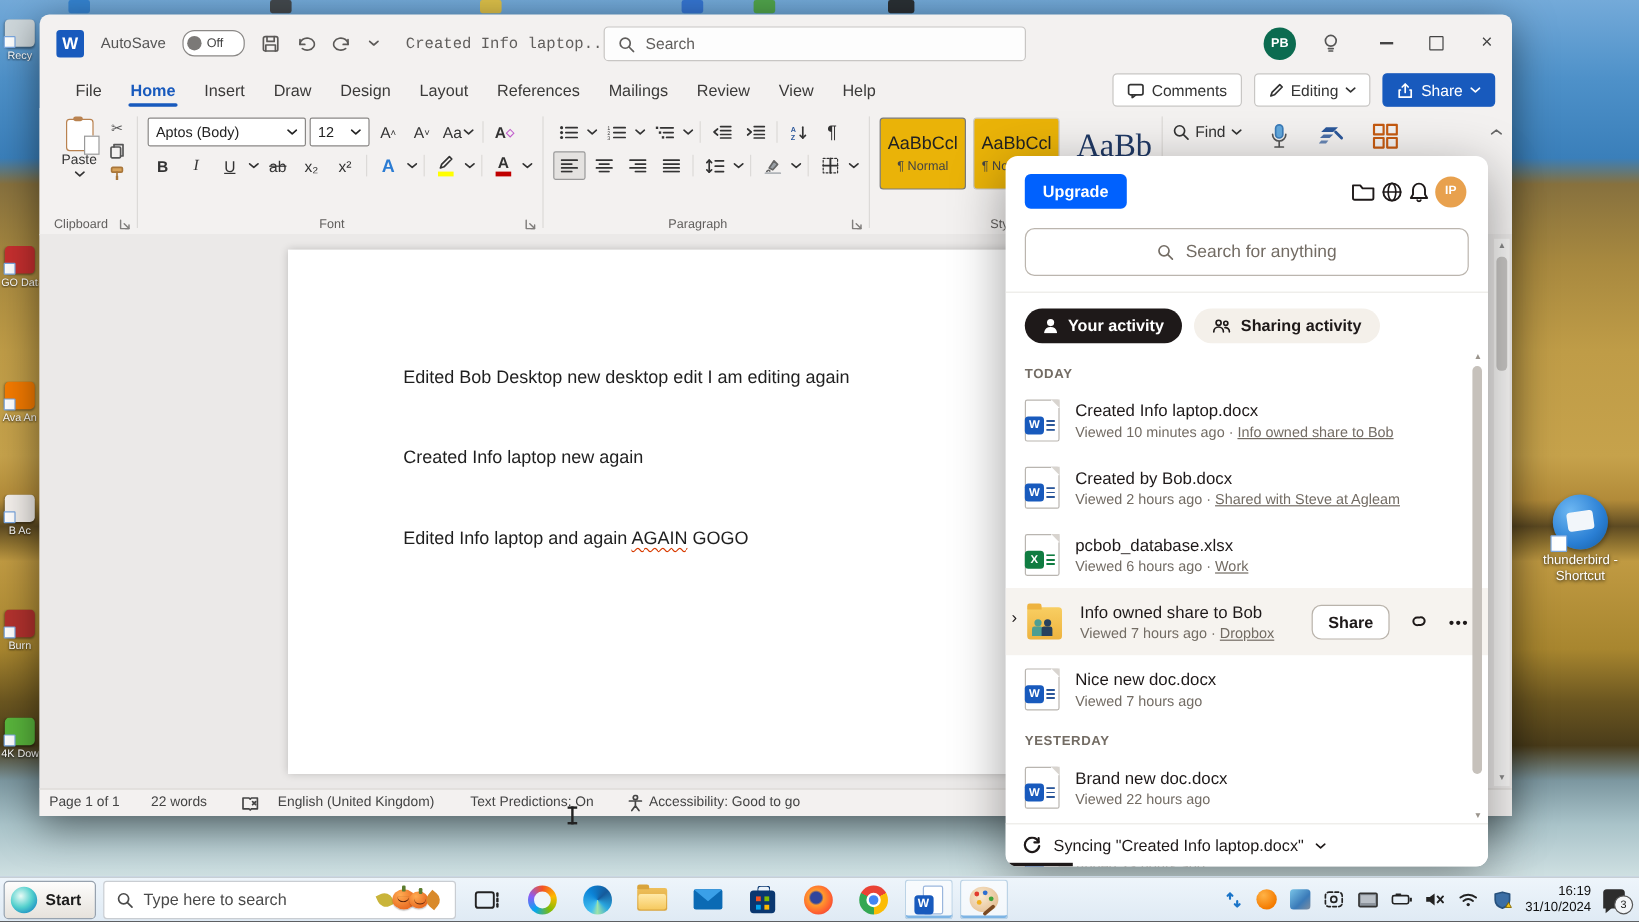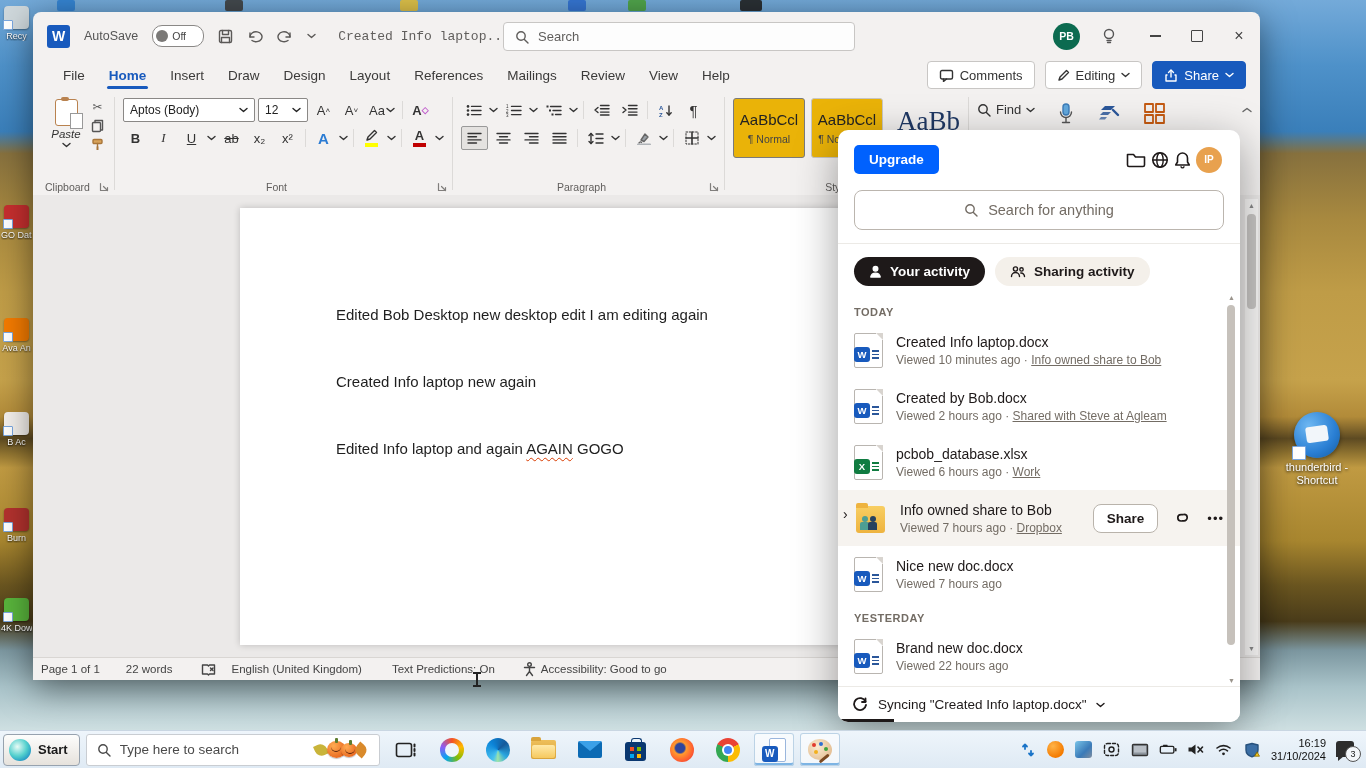--- a/index.html
+++ b/index.html
@@ -65,21 +65,21 @@
   .abtn{height:26px;border:1px solid #c8c6c4;border-radius:4px;background:#fff;display:flex;
         align-items:center;gap:6px;padding:0 11px;font-size:13px;color:#333;}
   .abtn.share{background:#185abd;color:#fff;border-color:#185abd;}
   
   .ribbon{position:relative;display:flex;height:103px;border-bottom:1px solid #d9d6d3;padding:2px 4px 0 4px;background:#f3f1f0;}
   .rgroup{position:relative;padding:2px 6px 17px 6px;}
   .rlabel{position:absolute;bottom:2px;left:0;right:14px;text-align:center;font-size:10.5px;color:#605e5c;}
   .rlaunch{position:absolute;right:3px;bottom:3px;color:#807e7c;}
   .gdiv{width:1px;background:#dcdad8;margin:5px 2px;}
   .pastebtn{width:46px;display:flex;flex-direction:column;align-items:center;gap:2px;
-            font-size:11.5px;color:#333;padding-top:5px;font-style:italic;}
+            font-size:11.5px;color:#333;padding-top:5px;}
   .clip{width:21px;height:25px;border:1.5px solid #b9824f;border-radius:3px;position:relative;background:#fff;}
   .clip::before{content:'';position:absolute;top:-3px;left:5px;width:8px;height:4px;background:#b9824f;border-radius:2px;}
   .clip::after{content:'';position:absolute;right:-6px;bottom:-4px;width:11px;height:14px;background:#fff;border:1px solid #999;}
   .smcol{display:flex;flex-direction:column;gap:5px;padding:6px 2px;color:#555;font-size:12px;align-items:center;}
   .frow{display:flex;align-items:center;gap:3px;margin:4px 0;height:24px;}
   .fsel{height:22px;border:1px solid #8a8886;border-radius:2px;background:#fff;font-size:12px;
         display:flex;align-items:center;justify-content:space-between;padding:0 6px;color:#222;}
   .rbtn{min-width:21px;height:22px;display:flex;align-items:end;justify-content:center;
         font-size:13px;color:#333;padding:0 2px;align-items:center;}
   .rbtn.sel{border:1px solid #999;background:#e4e2e0;border-radius:2px;}
@@ -237,21 +237,21 @@
 <div class="stage">
 
   <div class="wallpaper"></div>
   <div class="peek" style="left:57px;background:#2f7fd0"></div>
   <div class="peek" style="left:225px;background:#3e3e3e"></div>
   <div class="peek" style="left:400px;background:#e8c23a"></div>
   <div class="peek" style="left:568px;background:#2f6fd0"></div>
   <div class="peek" style="left:628px;background:#4ca33c"></div>
   <div class="peek" style="left:740px;background:#222;width:22px"></div>
   <div id="desk-icons">
-      <div class="dicon" style="top: 6px;">
+      <div class="dicon" style="top: 16px;">
         <div class="ic" style="background: rgb(207, 216, 220);"></div>
         <div>Recy</div>
       </div>
       <div class="dicon" style="top: 205px;">
         <div class="ic" style="background: rgb(198, 47, 47);"></div>
         <div>GO Data</div>
       </div>
       <div class="dicon" style="top: 318px;">
         <div class="ic" style="background: rgb(244, 123, 0);"></div>
         <div>Ava An</div>

